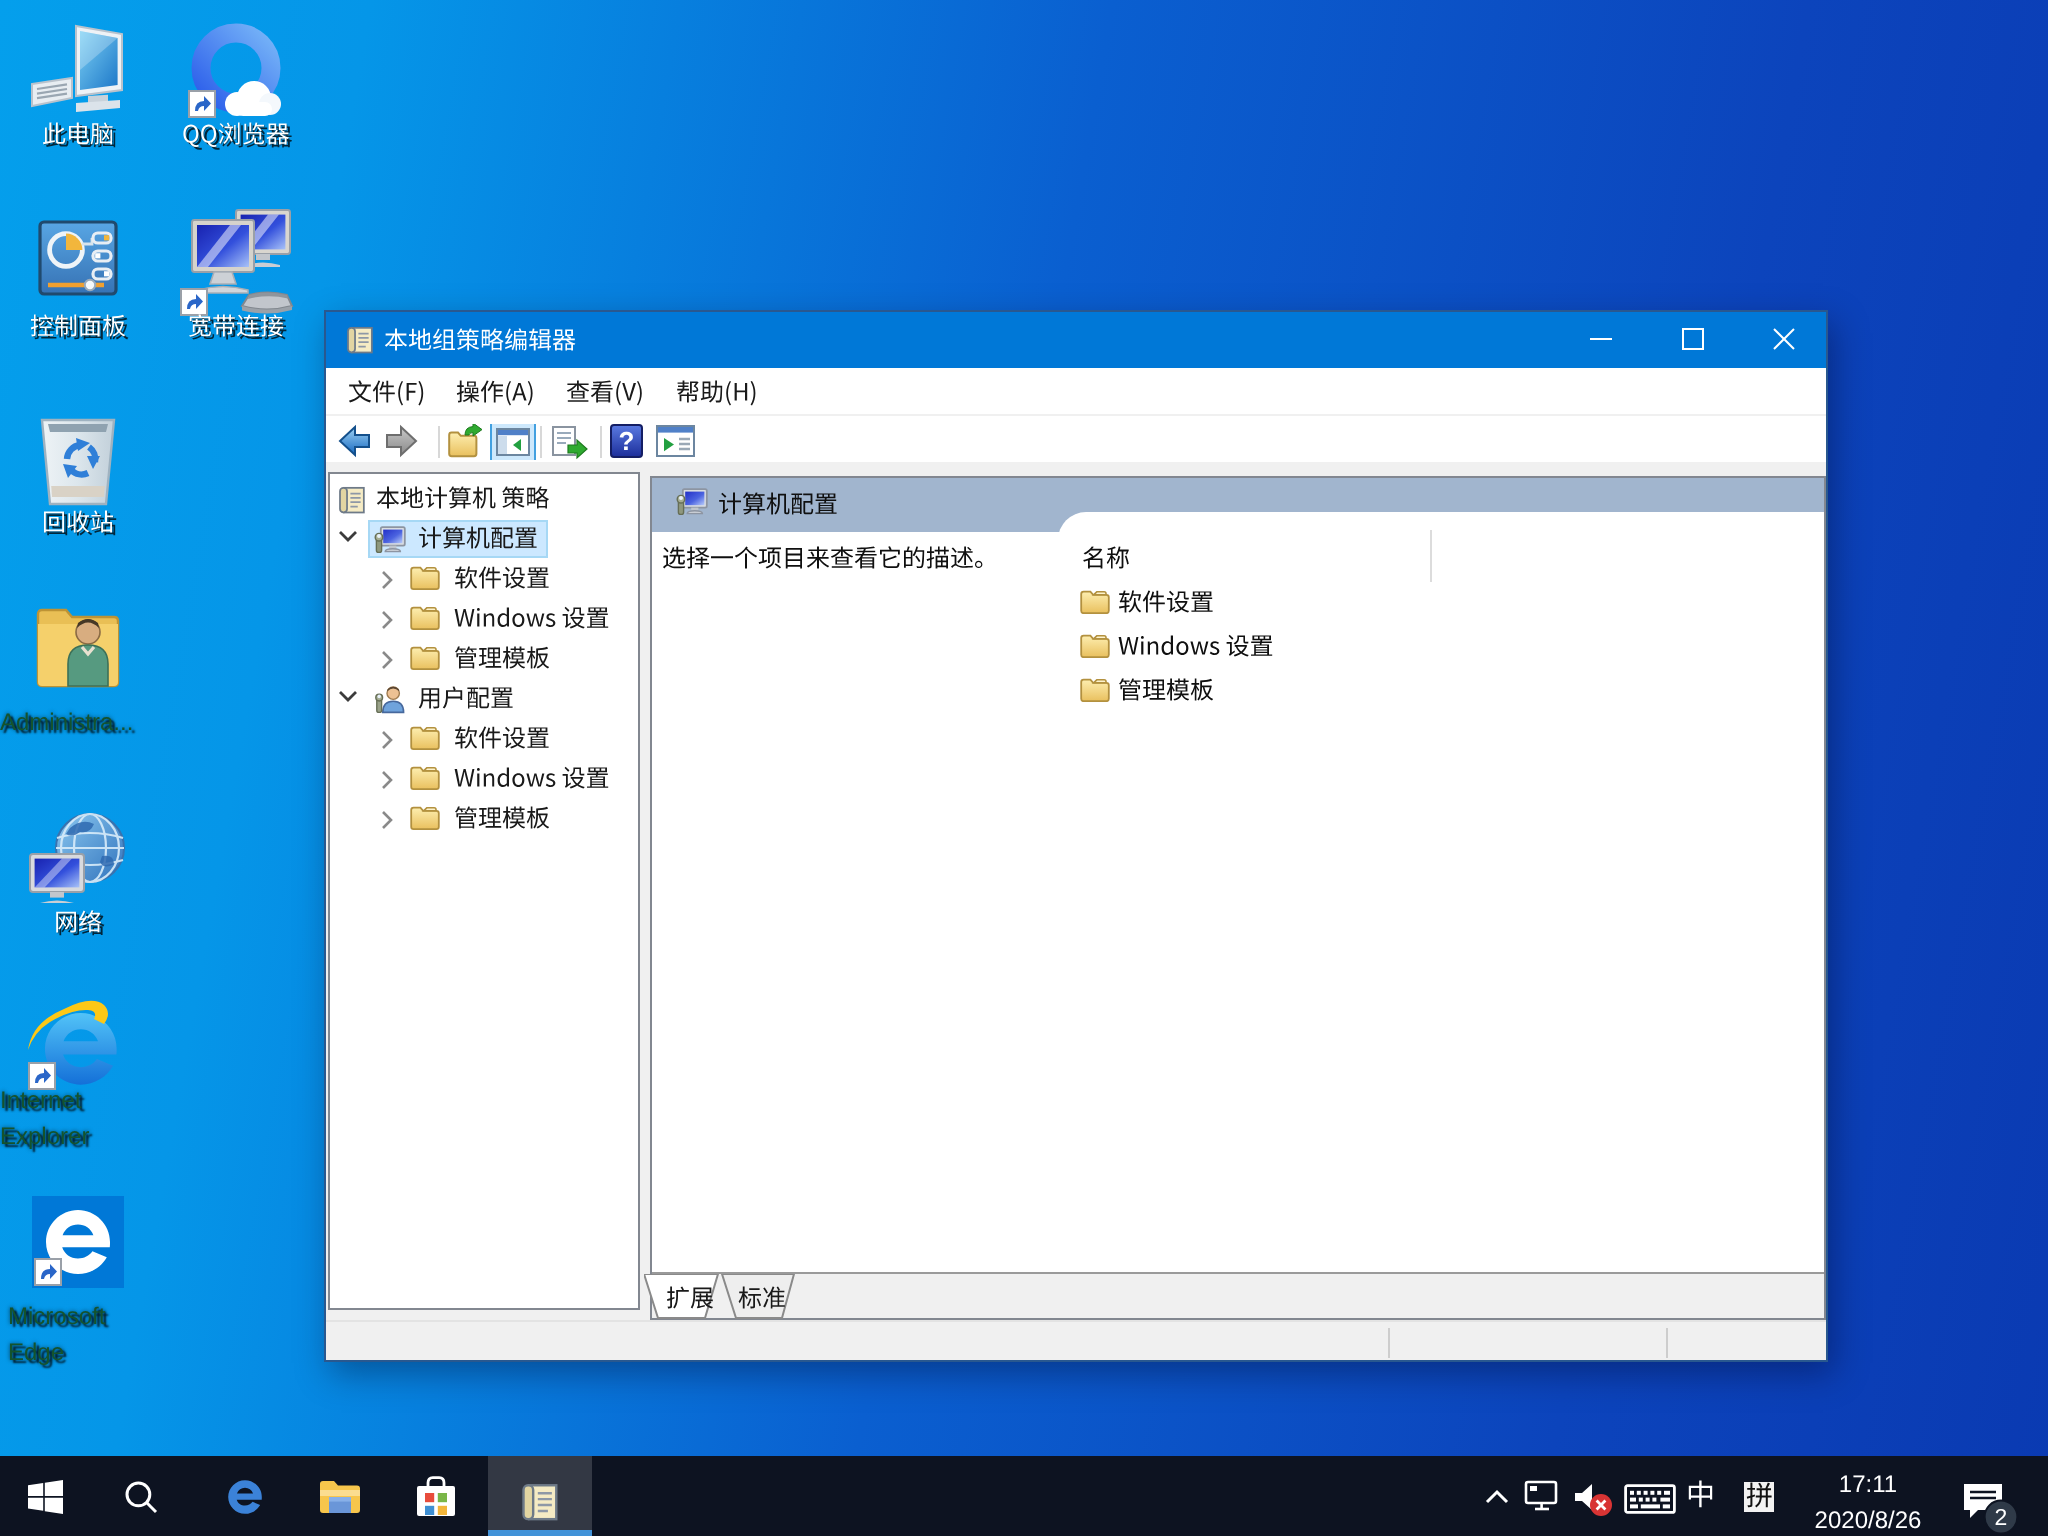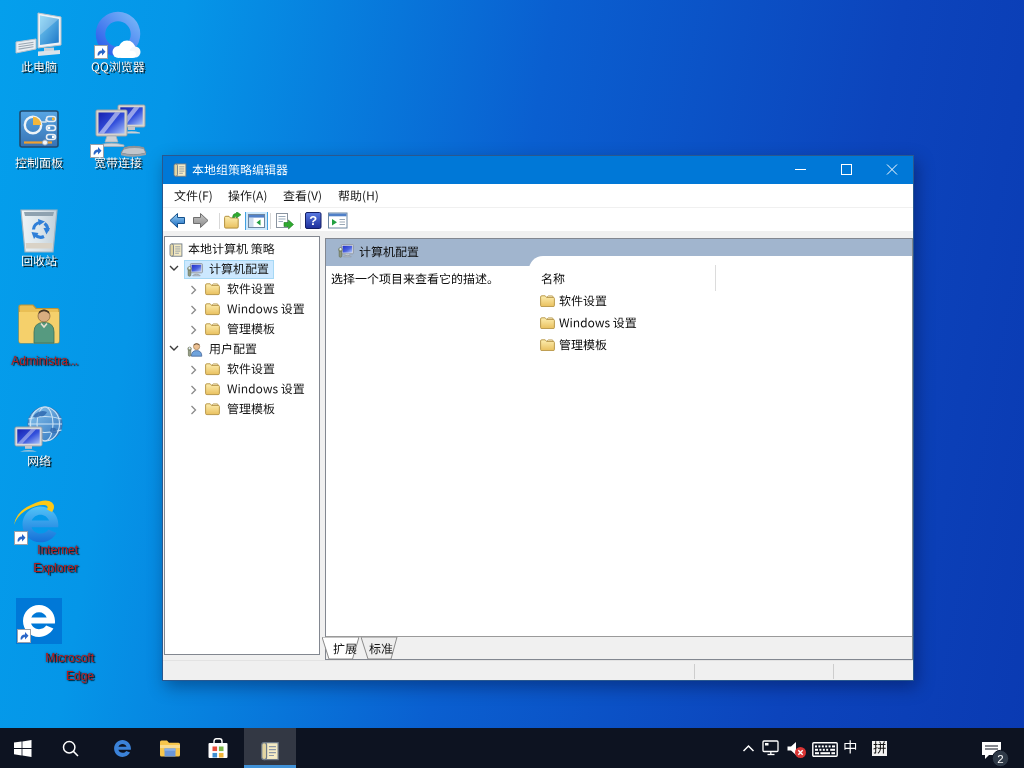--- a/index.html
+++ b/index.html
@@ -1,19 +1,19 @@
 <!DOCTYPE html>
 <html><head><meta charset="utf-8"><style>
 *{margin:0;padding:0;box-sizing:border-box}
 html,body{width:1024px;height:768px;overflow:hidden}
 body{font-family:"Liberation Sans",sans-serif;position:relative;
 background:linear-gradient(100deg,#049fec 0%,#0596e8 16%,#0a5fd0 48%,#0c44bc 78%,#0a3ab2 100%)}
 .abs{position:absolute}
 .tp{position:absolute;overflow:visible}
-.lbl{position:absolute;color:#b91c1c;font-size:12px;text-align:right;
+.lbl{position:absolute;color:#14532d;font-size:12px;text-align:left;
 text-shadow:1.6px 1.4px 1px rgba(0,0,0,.78),0 0 2px rgba(0,0,0,.6)}
 #win{position:absolute;left:162px;top:155px;width:752px;height:526px;
 background:#f0f0f0;border:1px solid #29588f;box-shadow:3px 6px 16px rgba(0,0,30,.35)}
 #tbar{position:absolute;left:0;top:0;width:750px;height:28px;background:#0078d7}
 #menu{position:absolute;left:0;top:28px;width:750px;height:24px;background:#fff;border-bottom:1px solid #f0f0f0}
 #tool{position:absolute;left:0;top:52px;width:750px;height:23px;background:#fff}
 .tsep{position:absolute;top:57px;width:1px;height:16px;background:#d8d8d8}
 #treep{position:absolute;left:1px;top:80px;width:156px;height:419px;background:#fff;border:1px solid #828790}
 #rp{position:absolute;left:162px;top:82px;width:588px;height:422px;background:#fff;border:1px solid #828790}
 .hl{position:absolute;background:#cce8ff;border:1px solid #a6d8f5}
@@ -243,21 +243,21 @@
     <path transform="translate(.4,10.700000000000001)" d="M4.5 -6H7.4V-3.3H4.5ZM3.6 -6.8V-2.4H8.3V-6.8ZM1 -9.6V0.9H1.9V0.3H10.1V0.9H11V-9.6ZM1.9 -0.6V-8.7H10.1V-0.6Z M19.1 -6.9H21.7C21.4 -5.4 21 -4.1 20.4 -3C19.8 -4.1 19.3 -5.4 19 -6.7ZM18.9 -10.1C18.6 -8 17.9 -6 16.9 -4.8C17.1 -4.6 17.4 -4.2 17.6 -4.1C17.9 -4.5 18.2 -5 18.5 -5.6C18.9 -4.3 19.4 -3.2 19.9 -2.2C19.2 -1.2 18.3 -0.4 17.1 0.2C17.3 0.4 17.6 0.8 17.7 1C18.8 0.4 19.7 -0.4 20.4 -1.4C21.1 -0.4 22 0.4 22.9 0.9C23.1 0.7 23.4 0.3 23.6 0.2C22.5 -0.3 21.7 -1.1 21 -2.1C21.7 -3.4 22.2 -5 22.6 -6.9H23.5V-7.7H19.3C19.5 -8.4 19.7 -9.2 19.8 -9.9ZM13.1 -1.2C13.3 -1.4 13.7 -1.6 15.9 -2.4V1H16.8V-9.9H15.9V-3.2L14 -2.6V-8.7H13.2V-2.8C13.2 -2.4 12.9 -2.1 12.7 -2C12.9 -1.8 13 -1.4 13.1 -1.2Z M24.7 -7.8V-7H29.4V-7.8ZM25.2 -6.3C25.5 -4.9 25.7 -3.2 25.8 -2L26.5 -2.1C26.4 -3.3 26.2 -5.1 25.9 -6.4ZM26.1 -9.8C26.4 -9.2 26.8 -8.4 26.9 -7.9L27.7 -8.2C27.6 -8.7 27.2 -9.5 26.9 -10ZM28 -6.6C27.8 -5.1 27.5 -3 27.2 -1.7C26.2 -1.5 25.3 -1.3 24.6 -1.1L24.8 -0.2C26 -0.6 27.7 -1 29.3 -1.4L29.2 -2.2L27.9 -1.9C28.2 -3.2 28.6 -5 28.8 -6.4ZM29.6 -4.3V0.9H30.5V0.4H34.1V0.9H35V-4.3H32.5V-6.7H35.5V-7.6H32.5V-10.1H31.5V-4.3ZM30.5 -0.5V-3.5H34.1V-0.5Z" fill="#222" opacity=".5"></path>
     <path transform="translate(0,10.3)" d="M4.5 -6H7.4V-3.3H4.5ZM3.6 -6.8V-2.4H8.3V-6.8ZM1 -9.6V0.9H1.9V0.3H10.1V0.9H11V-9.6ZM1.9 -0.6V-8.7H10.1V-0.6Z M19.1 -6.9H21.7C21.4 -5.4 21 -4.1 20.4 -3C19.8 -4.1 19.3 -5.4 19 -6.7ZM18.9 -10.1C18.6 -8 17.9 -6 16.9 -4.8C17.1 -4.6 17.4 -4.2 17.6 -4.1C17.9 -4.5 18.2 -5 18.5 -5.6C18.9 -4.3 19.4 -3.2 19.9 -2.2C19.2 -1.2 18.3 -0.4 17.1 0.2C17.3 0.4 17.6 0.8 17.7 1C18.8 0.4 19.7 -0.4 20.4 -1.4C21.1 -0.4 22 0.4 22.9 0.9C23.1 0.7 23.4 0.3 23.6 0.2C22.5 -0.3 21.7 -1.1 21 -2.1C21.7 -3.4 22.2 -5 22.6 -6.9H23.5V-7.7H19.3C19.5 -8.4 19.7 -9.2 19.8 -9.9ZM13.1 -1.2C13.3 -1.4 13.7 -1.6 15.9 -2.4V1H16.8V-9.9H15.9V-3.2L14 -2.6V-8.7H13.2V-2.8C13.2 -2.4 12.9 -2.1 12.7 -2C12.9 -1.8 13 -1.4 13.1 -1.2Z M24.7 -7.8V-7H29.4V-7.8ZM25.2 -6.3C25.5 -4.9 25.7 -3.2 25.8 -2L26.5 -2.1C26.4 -3.3 26.2 -5.1 25.9 -6.4ZM26.1 -9.8C26.4 -9.2 26.8 -8.4 26.9 -7.9L27.7 -8.2C27.6 -8.7 27.2 -9.5 26.9 -10ZM28 -6.6C27.8 -5.1 27.5 -3 27.2 -1.7C26.2 -1.5 25.3 -1.3 24.6 -1.1L24.8 -0.2C26 -0.6 27.7 -1 29.3 -1.4L29.2 -2.2L27.9 -1.9C28.2 -3.2 28.6 -5 28.8 -6.4ZM29.6 -4.3V0.9H30.5V0.4H34.1V0.9H35V-4.3H32.5V-6.7H35.5V-7.6H32.5V-10.1H31.5V-4.3ZM30.5 -0.5V-3.5H34.1V-0.5Z" fill="#fff"></path>
   </svg>
 <div class="lbl" style="left:0px;top:354px;width:78px">Administra...</div>
 <svg class="tp" style="left:27.0px;top:454.5px" width="28" height="18" viewBox="0 0 28 18">
     <path transform="translate(1.6,11.700000000000001)" d="M2.3 -6.4C2.9 -5.8 3.5 -5 4 -4.2C3.5 -2.9 2.9 -1.9 2.1 -1.1C2.3 -0.9 2.6 -0.7 2.8 -0.6C3.5 -1.3 4.1 -2.3 4.5 -3.4C4.9 -2.9 5.3 -2.3 5.5 -1.9L6.1 -2.5C5.8 -3 5.4 -3.6 4.9 -4.3C5.2 -5.3 5.5 -6.4 5.7 -7.6L4.8 -7.7C4.7 -6.8 4.5 -5.9 4.3 -5.1C3.8 -5.8 3.3 -6.4 2.9 -6.9ZM5.8 -6.4C6.3 -5.8 6.9 -5 7.4 -4.2C7 -2.9 6.3 -1.8 5.4 -1C5.6 -0.9 6 -0.6 6.1 -0.5C6.9 -1.2 7.5 -2.2 8 -3.4C8.4 -2.7 8.7 -2.1 9 -1.5L9.6 -2.1C9.3 -2.7 8.9 -3.5 8.3 -4.3C8.6 -5.3 8.9 -6.4 9.1 -7.6L8.2 -7.7C8.1 -6.8 7.9 -5.9 7.7 -5.1C7.3 -5.7 6.8 -6.3 6.4 -6.9ZM1.1 -9.4V0.9H2V-8.5H10.1V-0.2C10.1 0 10 0 9.8 0C9.5 0.1 8.7 0.1 8 0C8.1 0.3 8.2 0.7 8.3 0.9C9.4 0.9 10 0.9 10.4 0.8C10.8 0.6 11 0.3 11 -0.2V-9.4Z M12.5 -0.6 12.7 0.3C13.8 -0.1 15.3 -0.5 16.7 -0.9L16.6 -1.7C15 -1.3 13.5 -0.9 12.5 -0.6ZM18.8 -10.2C18.3 -8.9 17.5 -7.7 16.6 -6.8L16.7 -7L15.9 -7.5C15.7 -7.1 15.4 -6.7 15.2 -6.3L13.7 -6.1C14.4 -7.1 15.1 -8.4 15.6 -9.6L14.8 -10C14.3 -8.6 13.4 -7.1 13.1 -6.7C12.9 -6.3 12.6 -6 12.4 -6C12.5 -5.7 12.7 -5.3 12.7 -5.1C12.9 -5.2 13.2 -5.2 14.6 -5.4C14.1 -4.7 13.6 -4.1 13.4 -3.8C13 -3.4 12.8 -3.1 12.5 -3C12.6 -2.8 12.7 -2.4 12.8 -2.2C13.1 -2.4 13.5 -2.5 16.4 -3.2C16.4 -3.4 16.4 -3.7 16.4 -4L14.2 -3.5C15 -4.4 15.8 -5.6 16.5 -6.7C16.7 -6.5 16.9 -6.2 17.1 -6C17.4 -6.4 17.8 -6.8 18.1 -7.3C18.5 -6.7 18.9 -6.1 19.5 -5.6C18.6 -5 17.5 -4.6 16.5 -4.3C16.6 -4.1 16.8 -3.7 16.9 -3.4C18 -3.8 19.2 -4.4 20.1 -5.1C21 -4.4 22.1 -3.9 23.2 -3.5C23.3 -3.8 23.4 -4.1 23.6 -4.3C22.5 -4.6 21.6 -5 20.8 -5.6C21.8 -6.4 22.6 -7.4 23.1 -8.6L22.5 -9L22.4 -8.9H19.2C19.4 -9.3 19.5 -9.6 19.7 -10ZM17.6 -3.6V0.9H18.4V0.3H21.8V0.8H22.7V-3.6ZM18.4 -0.6V-2.7H21.8V-0.6ZM21.9 -8.1C21.4 -7.3 20.8 -6.7 20.1 -6.1C19.5 -6.6 19 -7.3 18.6 -8L18.7 -8.1Z" fill="#000" opacity=".75"></path>
     <path transform="translate(.4,10.700000000000001)" d="M2.3 -6.4C2.9 -5.8 3.5 -5 4 -4.2C3.5 -2.9 2.9 -1.9 2.1 -1.1C2.3 -0.9 2.6 -0.7 2.8 -0.6C3.5 -1.3 4.1 -2.3 4.5 -3.4C4.9 -2.9 5.3 -2.3 5.5 -1.9L6.1 -2.5C5.8 -3 5.4 -3.6 4.9 -4.3C5.2 -5.3 5.5 -6.4 5.7 -7.6L4.8 -7.7C4.7 -6.8 4.5 -5.9 4.3 -5.1C3.8 -5.8 3.3 -6.4 2.9 -6.9ZM5.8 -6.4C6.3 -5.8 6.9 -5 7.4 -4.2C7 -2.9 6.3 -1.8 5.4 -1C5.6 -0.9 6 -0.6 6.1 -0.5C6.9 -1.2 7.5 -2.2 8 -3.4C8.4 -2.7 8.7 -2.1 9 -1.5L9.6 -2.1C9.3 -2.7 8.9 -3.5 8.3 -4.3C8.6 -5.3 8.9 -6.4 9.1 -7.6L8.2 -7.7C8.1 -6.8 7.9 -5.9 7.7 -5.1C7.3 -5.7 6.8 -6.3 6.4 -6.9ZM1.1 -9.4V0.9H2V-8.5H10.1V-0.2C10.1 0 10 0 9.8 0C9.5 0.1 8.7 0.1 8 0C8.1 0.3 8.2 0.7 8.3 0.9C9.4 0.9 10 0.9 10.4 0.8C10.8 0.6 11 0.3 11 -0.2V-9.4Z M12.5 -0.6 12.7 0.3C13.8 -0.1 15.3 -0.5 16.7 -0.9L16.6 -1.7C15 -1.3 13.5 -0.9 12.5 -0.6ZM18.8 -10.2C18.3 -8.9 17.5 -7.7 16.6 -6.8L16.7 -7L15.9 -7.5C15.7 -7.1 15.4 -6.7 15.2 -6.3L13.7 -6.1C14.4 -7.1 15.1 -8.4 15.6 -9.6L14.8 -10C14.3 -8.6 13.4 -7.1 13.1 -6.7C12.9 -6.3 12.6 -6 12.4 -6C12.5 -5.7 12.7 -5.3 12.7 -5.1C12.9 -5.2 13.2 -5.2 14.6 -5.4C14.1 -4.7 13.6 -4.1 13.4 -3.8C13 -3.4 12.8 -3.1 12.5 -3C12.6 -2.8 12.7 -2.4 12.8 -2.2C13.1 -2.4 13.5 -2.5 16.4 -3.2C16.4 -3.4 16.4 -3.7 16.4 -4L14.2 -3.5C15 -4.4 15.8 -5.6 16.5 -6.7C16.7 -6.5 16.9 -6.2 17.1 -6C17.4 -6.4 17.8 -6.8 18.1 -7.3C18.5 -6.7 18.9 -6.1 19.5 -5.6C18.6 -5 17.5 -4.6 16.5 -4.3C16.6 -4.1 16.8 -3.7 16.9 -3.4C18 -3.8 19.2 -4.4 20.1 -5.1C21 -4.4 22.1 -3.9 23.2 -3.5C23.3 -3.8 23.4 -4.1 23.6 -4.3C22.5 -4.6 21.6 -5 20.8 -5.6C21.8 -6.4 22.6 -7.4 23.1 -8.6L22.5 -9L22.4 -8.9H19.2C19.4 -9.3 19.5 -9.6 19.7 -10ZM17.6 -3.6V0.9H18.4V0.3H21.8V0.8H22.7V-3.6ZM18.4 -0.6V-2.7H21.8V-0.6ZM21.9 -8.1C21.4 -7.3 20.8 -6.7 20.1 -6.1C19.5 -6.6 19 -7.3 18.6 -8L18.7 -8.1Z" fill="#222" opacity=".5"></path>
     <path transform="translate(0,10.3)" d="M2.3 -6.4C2.9 -5.8 3.5 -5 4 -4.2C3.5 -2.9 2.9 -1.9 2.1 -1.1C2.3 -0.9 2.6 -0.7 2.8 -0.6C3.5 -1.3 4.1 -2.3 4.5 -3.4C4.9 -2.9 5.3 -2.3 5.5 -1.9L6.1 -2.5C5.8 -3 5.4 -3.6 4.9 -4.3C5.2 -5.3 5.5 -6.4 5.7 -7.6L4.8 -7.7C4.7 -6.8 4.5 -5.9 4.3 -5.1C3.8 -5.8 3.3 -6.4 2.9 -6.9ZM5.8 -6.4C6.3 -5.8 6.9 -5 7.4 -4.2C7 -2.9 6.3 -1.8 5.4 -1C5.6 -0.9 6 -0.6 6.1 -0.5C6.9 -1.2 7.5 -2.2 8 -3.4C8.4 -2.7 8.7 -2.1 9 -1.5L9.6 -2.1C9.3 -2.7 8.9 -3.5 8.3 -4.3C8.6 -5.3 8.9 -6.4 9.1 -7.6L8.2 -7.7C8.1 -6.8 7.9 -5.9 7.7 -5.1C7.3 -5.7 6.8 -6.3 6.4 -6.9ZM1.1 -9.4V0.9H2V-8.5H10.1V-0.2C10.1 0 10 0 9.8 0C9.5 0.1 8.7 0.1 8 0C8.1 0.3 8.2 0.7 8.3 0.9C9.4 0.9 10 0.9 10.4 0.8C10.8 0.6 11 0.3 11 -0.2V-9.4Z M12.5 -0.6 12.7 0.3C13.8 -0.1 15.3 -0.5 16.7 -0.9L16.6 -1.7C15 -1.3 13.5 -0.9 12.5 -0.6ZM18.8 -10.2C18.3 -8.9 17.5 -7.7 16.6 -6.8L16.7 -7L15.9 -7.5C15.7 -7.1 15.4 -6.7 15.2 -6.3L13.7 -6.1C14.4 -7.1 15.1 -8.4 15.6 -9.6L14.8 -10C14.3 -8.6 13.4 -7.1 13.1 -6.7C12.9 -6.3 12.6 -6 12.4 -6C12.5 -5.7 12.7 -5.3 12.7 -5.1C12.9 -5.2 13.2 -5.2 14.6 -5.4C14.1 -4.7 13.6 -4.1 13.4 -3.8C13 -3.4 12.8 -3.1 12.5 -3C12.6 -2.8 12.7 -2.4 12.8 -2.2C13.1 -2.4 13.5 -2.5 16.4 -3.2C16.4 -3.4 16.4 -3.7 16.4 -4L14.2 -3.5C15 -4.4 15.8 -5.6 16.5 -6.7C16.7 -6.5 16.9 -6.2 17.1 -6C17.4 -6.4 17.8 -6.8 18.1 -7.3C18.5 -6.7 18.9 -6.1 19.5 -5.6C18.6 -5 17.5 -4.6 16.5 -4.3C16.6 -4.1 16.8 -3.7 16.9 -3.4C18 -3.8 19.2 -4.4 20.1 -5.1C21 -4.4 22.1 -3.9 23.2 -3.5C23.3 -3.8 23.4 -4.1 23.6 -4.3C22.5 -4.6 21.6 -5 20.8 -5.6C21.8 -6.4 22.6 -7.4 23.1 -8.6L22.5 -9L22.4 -8.9H19.2C19.4 -9.3 19.5 -9.6 19.7 -10ZM17.6 -3.6V0.9H18.4V0.3H21.8V0.8H22.7V-3.6ZM18.4 -0.6V-2.7H21.8V-0.6ZM21.9 -8.1C21.4 -7.3 20.8 -6.7 20.1 -6.1C19.5 -6.6 19 -7.3 18.6 -8L18.7 -8.1Z" fill="#fff"></path>
   </svg>
 <div class="lbl" style="left:0px;top:542px;width:78px;line-height:17.5px">Internet<br>Explorer</div>
-<div class="lbl" style="left:16px;top:650px;width:78px;line-height:17.5px">Microsoft<br>Edge</div>
+<div class="lbl" style="left:4px;top:650px;width:78px;line-height:17.5px">Microsoft<br>Edge</div>
 <div id="win">
 <div id="tbar">
 <svg class="abs" style="left:9px;top:6px" width="16" height="16" viewBox="0 0 20 20">
         <use href="#scroll"></use>
       </svg>
 <svg class="tp" style="left:29px;top:8px;" width="98" height="16" viewBox="0 0 98 16">
         <path transform="translate(0,10.3)" d="M5.5 -10.1V-7.5H0.8V-6.6H4.4C3.5 -4.6 2 -2.7 0.4 -1.7C0.7 -1.5 1 -1.2 1.1 -0.9C2.8 -2.1 4.4 -4.3 5.3 -6.6H5.5V-2.2H2.7V-1.3H5.5V1H6.5V-1.3H9.3V-2.2H6.5V-6.6H6.6C7.5 -4.3 9.1 -2.1 10.9 -1C11 -1.2 11.4 -1.6 11.6 -1.8C9.9 -2.7 8.4 -4.6 7.5 -6.6H11.2V-7.5H6.5V-10.1Z M17.1 -9V-5.7L15.9 -5.1L16.2 -4.3L17.1 -4.7V-0.9C17.1 0.4 17.5 0.7 18.9 0.7C19.2 0.7 21.6 0.7 21.9 0.7C23.1 0.7 23.4 0.2 23.6 -1.5C23.3 -1.5 23 -1.7 22.8 -1.8C22.7 -0.5 22.6 -0.1 21.9 -0.1C21.4 -0.1 19.4 -0.1 19 -0.1C18.2 -0.1 18 -0.3 18 -0.9V-5.1L19.6 -5.8V-1.7H20.5V-6.2L22.2 -6.9C22.2 -4.9 22.1 -3.6 22.1 -3.3C22 -3 21.9 -3 21.7 -3C21.6 -3 21.2 -3 20.9 -3C21 -2.8 21.1 -2.5 21.1 -2.2C21.5 -2.2 21.9 -2.2 22.2 -2.3C22.6 -2.4 22.8 -2.6 22.9 -3.1C23 -3.6 23 -5.4 23 -7.6L23.1 -7.8L22.4 -8.1L22.3 -7.9L22.1 -7.8L20.5 -7.1V-10.1H19.6V-6.7L18 -6V-9ZM12.4 -1.8 12.8 -0.9C13.8 -1.4 15.2 -2 16.5 -2.6L16.3 -3.4L14.9 -2.9V-6.3H16.3V-7.2H14.9V-9.9H14V-7.2H12.5V-6.3H14V-2.5C13.4 -2.2 12.9 -2 12.4 -1.8Z M24.6 -0.7 24.8 0.2C25.9 -0.1 27.4 -0.5 28.8 -0.9L28.7 -1.6C27.2 -1.3 25.6 -0.9 24.6 -0.7ZM29.8 -9.5V-0.1H28.6V0.7H35.5V-0.1H34.5V-9.5ZM30.6 -0.1V-2.5H33.6V-0.1ZM30.6 -5.6H33.6V-3.3H30.6ZM30.6 -6.4V-8.7H33.6V-6.4ZM24.8 -5.1C25 -5.2 25.3 -5.2 26.9 -5.4C26.3 -4.7 25.8 -4 25.6 -3.8C25.2 -3.3 24.9 -3 24.6 -3C24.7 -2.8 24.8 -2.4 24.9 -2.2C25.1 -2.3 25.5 -2.4 28.8 -3.1C28.8 -3.3 28.8 -3.6 28.8 -3.9L26.2 -3.4C27.2 -4.4 28.2 -5.8 29 -7.1L28.3 -7.5C28 -7.1 27.7 -6.7 27.5 -6.2L25.7 -6C26.5 -7.1 27.2 -8.4 27.8 -9.7L27 -10.1C26.5 -8.6 25.5 -7.1 25.2 -6.7C24.9 -6.3 24.7 -6 24.5 -5.9C24.6 -5.7 24.7 -5.3 24.8 -5.1Z M42.9 -10.1C42.6 -9 41.8 -8 41 -7.4C41.2 -7.3 41.4 -7.1 41.6 -7V-6.6H36.8V-5.8H41.6V-4.9H37.7V-1.8H38.6V-4.1H41.6V-3C40.5 -1.7 38.5 -0.6 36.5 -0.2C36.7 0 37 0.3 37.1 0.6C38.7 0.1 40.4 -0.8 41.6 -2V1H42.5V-1.9C43.6 -1 45.2 0 47 0.5C47.2 0.3 47.4 -0.1 47.6 -0.3C45.4 -0.8 43.5 -1.9 42.5 -2.9V-4.1H45.5V-2.6C45.5 -2.5 45.5 -2.5 45.4 -2.5C45.2 -2.5 44.8 -2.5 44.3 -2.5C44.4 -2.3 44.5 -2 44.6 -1.8C45.3 -1.8 45.7 -1.8 46.1 -1.9C46.4 -2 46.5 -2.2 46.5 -2.6V-4.9H42.5V-5.8H47.1V-6.6H42.5V-7.4H42.3C42.5 -7.6 42.8 -7.9 43 -8.3H43.9C44.2 -7.8 44.5 -7.2 44.6 -6.9L45.4 -7.2C45.3 -7.5 45.1 -7.9 44.8 -8.3H47.3V-9H43.4C43.6 -9.3 43.7 -9.6 43.8 -9.9ZM38.3 -10.1C37.9 -9.1 37.2 -8 36.4 -7.4C36.6 -7.2 37 -7 37.2 -6.9C37.5 -7.2 37.9 -7.7 38.3 -8.3H38.9C39.1 -7.8 39.4 -7.2 39.5 -6.8L40.3 -7.1C40.2 -7.4 40 -7.9 39.8 -8.3H41.8V-9H38.7C38.9 -9.3 39 -9.6 39.1 -9.9Z M55.3 -10.1C54.8 -8.8 53.9 -7.6 52.9 -6.8V-9.4H48.9V-0.5H49.6V-1.5H52.9V-3.4C53 -3.2 53.1 -3 53.2 -2.9L53.8 -3.2V0.9H54.6V0.5H58V0.9H58.8V-3.2L59.2 -3C59.4 -3.3 59.6 -3.6 59.8 -3.8C58.7 -4.2 57.8 -4.8 57 -5.5C57.8 -6.3 58.5 -7.4 59 -8.5L58.4 -8.8L58.2 -8.8H55.6C55.8 -9.2 56 -9.5 56.2 -9.9ZM49.6 -8.6H50.6V-6H49.6ZM49.6 -2.3V-5.2H50.6V-2.3ZM52.2 -5.2V-2.3H51.2V-5.2ZM52.2 -6H51.2V-8.6H52.2ZM52.9 -3.7V-6.4C53.1 -6.3 53.3 -6.1 53.4 -6C53.8 -6.3 54.2 -6.7 54.5 -7.2C54.9 -6.6 55.3 -6.1 55.8 -5.5C54.9 -4.7 53.9 -4.1 52.9 -3.7ZM54.6 -0.3V-2.6H58V-0.3ZM57.8 -8C57.4 -7.3 57 -6.7 56.4 -6.1C55.8 -6.6 55.4 -7.3 55 -7.8L55.2 -8ZM54.3 -3.4C55 -3.8 55.7 -4.3 56.4 -4.9C57 -4.4 57.7 -3.8 58.4 -3.4Z M60.5 -0.6 60.7 0.2C61.7 -0.2 62.9 -0.7 64.2 -1.2L64 -2C62.7 -1.5 61.4 -0.9 60.5 -0.6ZM60.7 -5.1C60.9 -5.2 61.2 -5.2 62.5 -5.4C62 -4.6 61.6 -4 61.4 -3.8C61 -3.3 60.8 -3 60.5 -3C60.6 -2.8 60.8 -2.4 60.8 -2.2C61 -2.3 61.4 -2.4 64.1 -3.1C64 -3.3 64 -3.6 64 -3.8L62 -3.4C62.9 -4.5 63.7 -5.8 64.4 -7.2L63.6 -7.6C63.4 -7.1 63.2 -6.6 62.9 -6.2L61.6 -6.1C62.3 -7.1 63 -8.5 63.4 -9.8L62.6 -10.1C62.1 -8.6 61.3 -7 61.1 -6.6C60.9 -6.2 60.7 -6 60.5 -5.9C60.6 -5.7 60.7 -5.3 60.7 -5.1ZM67.5 -4.2V-2.4H66.5V-4.2ZM68.1 -4.2H69V-2.4H68.1ZM65.8 -4.9V0.9H66.5V-1.7H67.5V0.6H68.1V-1.7H69V0.6H69.6V-1.7H70.5V0.1C70.5 0.2 70.4 0.2 70.3 0.2C70.2 0.2 70 0.2 69.8 0.2C69.9 0.4 69.9 0.7 70 0.9C70.4 0.9 70.7 0.9 70.9 0.7C71.1 0.6 71.2 0.4 71.2 0.1V-5L70.5 -4.9ZM69.6 -4.2H70.5V-2.4H69.6ZM67.3 -9.9C67.5 -9.6 67.6 -9.1 67.8 -8.8H65V-6.2C65 -4.3 64.9 -1.7 63.8 0.3C63.9 0.3 64.3 0.6 64.5 0.8C65.6 -1.2 65.8 -4 65.8 -6H71V-8.8H68.7C68.6 -9.2 68.4 -9.7 68.1 -10.2ZM65.8 -8H70.2V-6.7H65.8Z M78.6 -9H81.8V-7.8H78.6ZM77.8 -9.7V-7.1H82.7V-9.7ZM73 -4C73.1 -4.1 73.4 -4.2 73.8 -4.2H74.9V-2.4L72.5 -2L72.7 -1.1L74.9 -1.6V0.9H75.8V-1.8L77.1 -2L77.1 -2.8L75.8 -2.6V-4.2H76.9V-5H75.8V-6.8H74.9V-5H73.8C74.1 -5.8 74.4 -6.8 74.7 -7.8H76.9V-8.7H75C75.1 -9.1 75.2 -9.5 75.2 -9.9L74.4 -10.1C74.3 -9.6 74.2 -9.1 74.1 -8.7H72.6V-7.8H73.9C73.6 -6.8 73.4 -6 73.3 -5.7C73.1 -5.2 72.9 -4.8 72.7 -4.8C72.8 -4.6 72.9 -4.2 73 -4ZM81.8 -5.7V-4.6H78.7V-5.7ZM76.8 -0.9 76.9 -0.1 81.8 -0.5V1H82.6V-0.6L83.5 -0.6L83.5 -1.4L82.6 -1.3V-5.7H83.4V-6.4H77.1V-5.7H77.9V-1ZM81.8 -3.9V-2.9H78.7V-3.9ZM81.8 -2.2V-1.3L78.7 -1V-2.2Z M86.4 -8.8H88.4V-7.1H86.4ZM91.5 -8.8H93.6V-7.1H91.5ZM91.4 -5.8C91.9 -5.6 92.5 -5.3 92.9 -5H89.4C89.7 -5.4 89.9 -5.8 90.1 -6.2L89.2 -6.4V-9.5H85.5V-6.3H89.2C89 -5.9 88.7 -5.4 88.4 -5H84.6V-4.2H87.6C86.8 -3.5 85.7 -2.9 84.4 -2.4C84.5 -2.2 84.8 -1.9 84.9 -1.7L85.5 -2V1H86.4V0.6H88.4V0.9H89.2V-2.7H87C87.7 -3.2 88.3 -3.7 88.8 -4.2H91C91.5 -3.7 92.1 -3.2 92.9 -2.7H90.7V1H91.5V0.6H93.6V0.9H94.5V-2L95.1 -1.8C95.2 -2 95.5 -2.3 95.7 -2.5C94.4 -2.8 93 -3.5 92.1 -4.2H95.4V-5H93.3L93.6 -5.4C93.2 -5.7 92.4 -6.1 91.8 -6.3ZM90.6 -9.5V-6.3H94.5V-9.5ZM86.4 -0.2V-2H88.4V-0.2ZM91.5 -0.2V-2H93.6V-0.2Z" fill="#fff"></path>
       </svg>
 <svg class="abs" style="left:614px;top:0" width="138" height="28" viewBox="0 0 138 28">
 <g stroke="#fff" stroke-width="1" fill="none">
@@ -511,18 +511,19 @@
         <rect x="19.4" y="10.2" width="3.6" height="2"></rect>
       </g>
     </svg>
 <svg class="tp" style="left:843px;top:11.8px;" width="17" height="20" viewBox="0 0 17 20">
       <path transform="translate(0,12.5)" d="M6.6 -12.2V-9.6H1.4V-2.7H2.5V-3.6H6.6V1.1H7.8V-3.6H12V-2.8H13.1V-9.6H7.8V-12.2ZM2.5 -4.7V-8.5H6.6V-4.7ZM12 -4.7H7.8V-8.5H12Z" fill="#fff"></path>
     </svg>
 <div class="abs" style="left:871.5px;top:12.5px;width:15px;height:15px;background:#f2f2f2"></div>
 <svg class="tp" style="left:872.6px;top:13px;" width="16" height="18" viewBox="0 0 16 18">
       <path transform="translate(0,11.6)" d="M6.1 -10.9C6.6 -10.1 7.1 -9.1 7.3 -8.5L8.2 -9C8 -9.5 7.5 -10.5 7 -11.2ZM2.2 -11.3V-8.6H0.6V-7.7H2.2V-4.7C1.5 -4.5 0.9 -4.3 0.4 -4.2L0.6 -3.2L2.2 -3.7V-0.2C2.2 0 2.1 0 2 0C1.8 0 1.3 0 0.7 0C0.9 0.3 1 0.8 1 1C1.9 1 2.4 1 2.7 0.8C3.1 0.7 3.2 0.4 3.2 -0.2V-4L4.5 -4.5L4.4 -5.4L3.2 -5V-7.7H4.5V-8.6H3.2V-11.3ZM9.9 -7.5V-4.8H7.9V-4.9V-7.5ZM10.9 -11.3C10.7 -10.5 10.1 -9.3 9.7 -8.5H5.3V-7.5H6.9V-4.9V-4.8H4.9V-3.8H6.9C6.8 -2.4 6.3 -0.7 4.5 0.4C4.8 0.6 5.1 0.9 5.2 1.1C7.2 -0.2 7.7 -2.1 7.9 -3.8H9.9V1H10.9V-3.8H12.8V-4.8H10.9V-7.5H12.5V-8.5H10.7C11.1 -9.2 11.6 -10.1 12 -10.9Z" fill="#111"></path>
     </svg>
+<div class="abs" style="left:884px;top:4.5px;width:100px;text-align:center;color:#fff;font-size:12px;line-height:18.5px">17:11<br>2020/8/26</div>
 <svg class="abs" style="left:980px;top:12px" width="30" height="28" viewBox="0 0 30 28">
 <path d="M2 2 H21 V15 H9 L5 19 V15 H2 Z" fill="#fff"></path>
 <path d="M5 6 H18 M5 9 H18" stroke="#0d1321" stroke-width="1.2"></path>
 <circle cx="20.5" cy="18.5" r="8.2" fill="#2f3a48" stroke="#0d1321" stroke-width="1"></circle>
 <text x="20.5" y="22.6" text-anchor="middle" font-family="Liberation Sans" font-size="11.5" fill="#fff">2</text>
     </svg>
 </div>
 </body></html>

